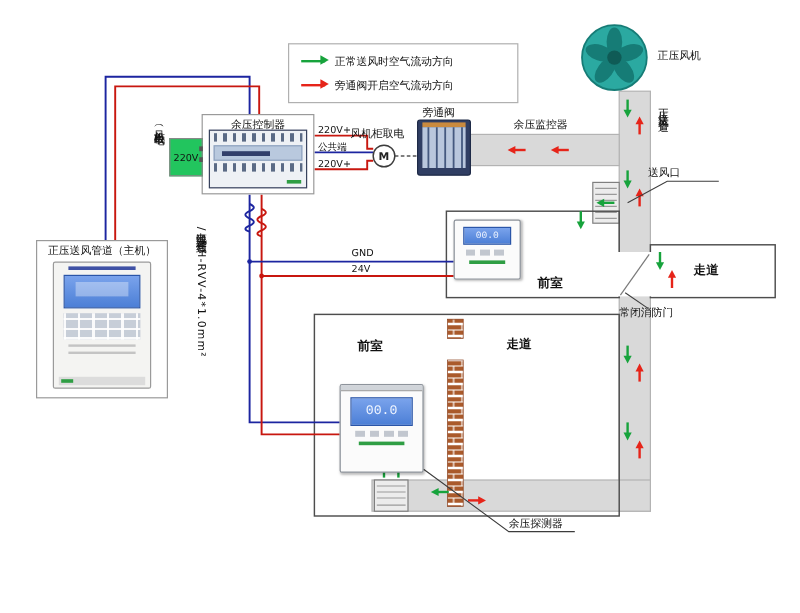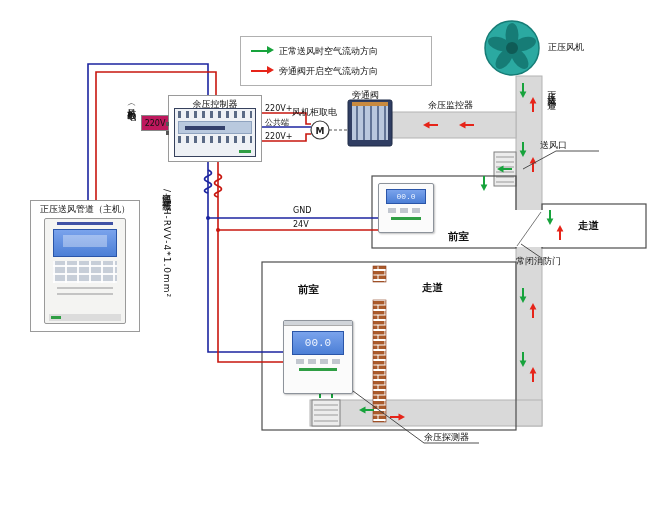--- a/index.html
+++ b/index.html
@@ -79,22 +79,22 @@
   
   .ctrl-dev { position:absolute; left:174px; top:108px; width:82px; height:49px;
               background:#eef1f5; border:1px solid #37425d; }
   .ctrl-terms { height:7px; margin:2px 3px 0;
               background:repeating-linear-gradient(90deg,#5a6a85 0 3px,transparent 3px 8px); }
   .ctrl-band { height:13px; margin:3px 3px 0; background:#b9c9de; border:1px solid #8fa3bf; position:relative; }
   .ctrl-band::after { content:""; position:absolute; left:6px; top:4px; width:55%; height:4px; background:#33406b; }
   .ctrl-dev::after { content:""; position:absolute; right:4px; bottom:3px; width:12px; height:3px; background:#2f9e44; }
 
   
-  .psu { position:absolute; left:141px; top:115px; width:28px; height:16px; border:1px solid #888;
-         background:#be185d; font-size:8px; color:#111; display:flex; align-items:center; justify-content:center; }
+  .psu { position:absolute; left:141px; top:115px; width:28px; height:32px; border:1px solid #888;
+         background:#22c55e; font-size:8px; color:#111; display:flex; align-items:center; justify-content:center; }
   .psu::after { content:""; position:absolute; right:-1px; top:6px; width:3px; height:4px;
          background:#555; box-shadow:0 9px 0 #555; }
 </style>
 </head>
 <body>
 
 <div class="canvas">
 
   <svg class="layer" width="667" height="511" viewBox="0 0 667 511">
     <defs>

